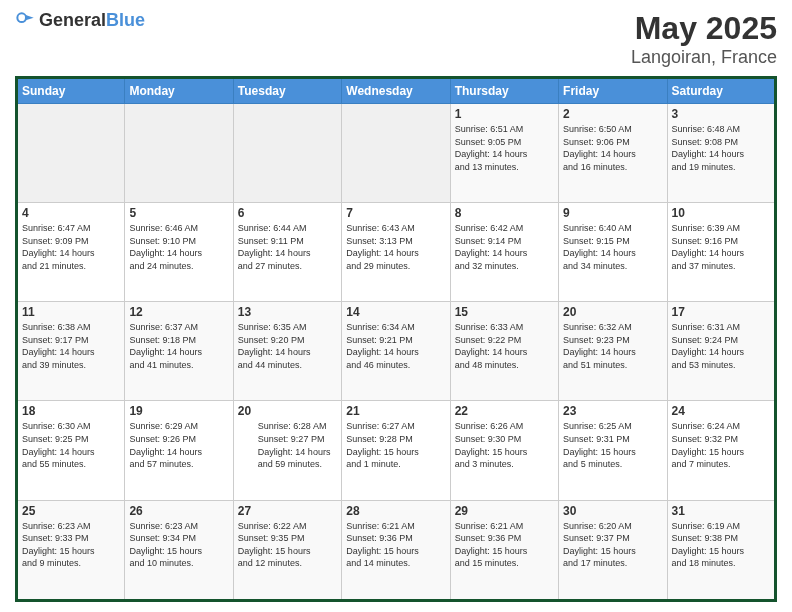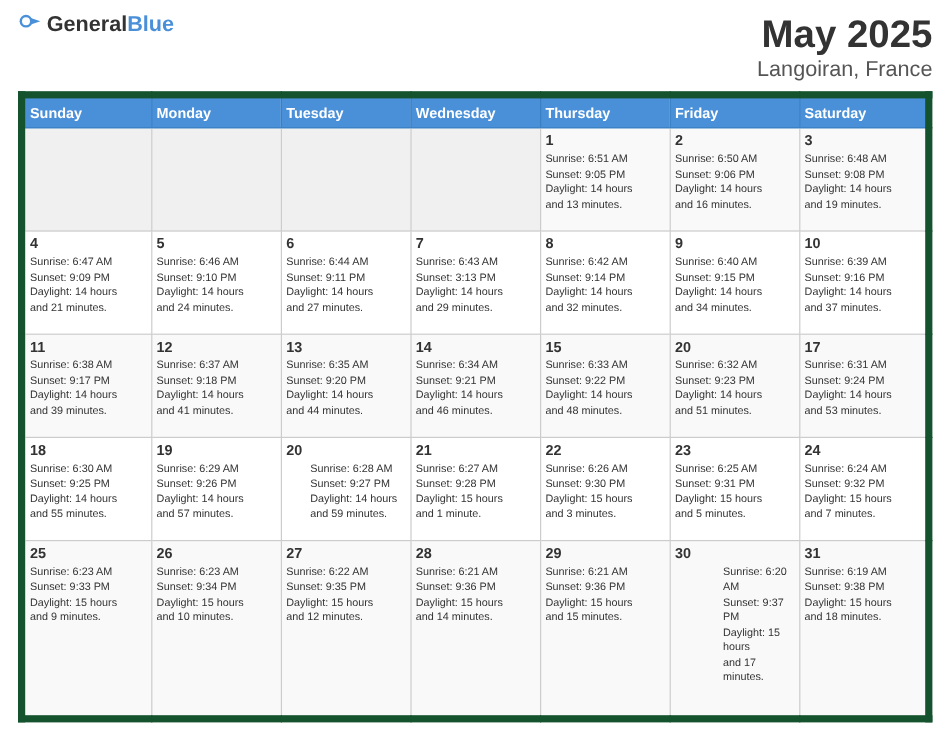--- a/index.html
+++ b/index.html
@@ -51,21 +51,21 @@
       font-size: 32px;
       font-weight: bold;
       color: #333;
     }
     .location-title {
       font-size: 18px;
       color: #555;
     }
     .calendar {
       flex: 1;
-      border: 6px solid #14532d;
+      border: 3px solid #14532d;
       border-collapse: collapse;
       width: 100%;
       table-layout: fixed;
     }
     .calendar th {
       background-color: #4a90d9;
       color: white;
       font-size: 12px;
       font-weight: bold;
       padding: 5px 4px;
@@ -352,21 +352,21 @@
           </td>
           <td>
             <span class="day-number">29</span>
             <div class="day-info" style="white-space: pre-line;">Sunrise: 6:21 AM
 Sunset: 9:36 PM
 Daylight: 15 hours
 and 15 minutes.</div>
           </td>
           <td>
             <span class="day-number">30</span>
-            <div class="day-info" style="white-space: pre-line; margin-left: 40px;">Sunrise: 6:20 AM
+            <div class="day-info" style="white-space: pre-line;">Sunrise: 6:20 AM
 Sunset: 9:37 PM
 Daylight: 15 hours
 and 17 minutes.</div>
           </td>
           <td>
             <span class="day-number">31</span>
             <div class="day-info" style="white-space: pre-line;">Sunrise: 6:19 AM
 Sunset: 9:38 PM
 Daylight: 15 hours
 and 18 minutes.</div>

